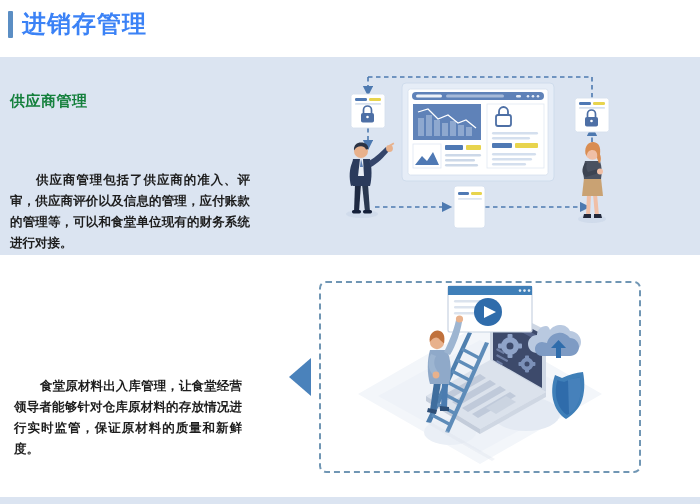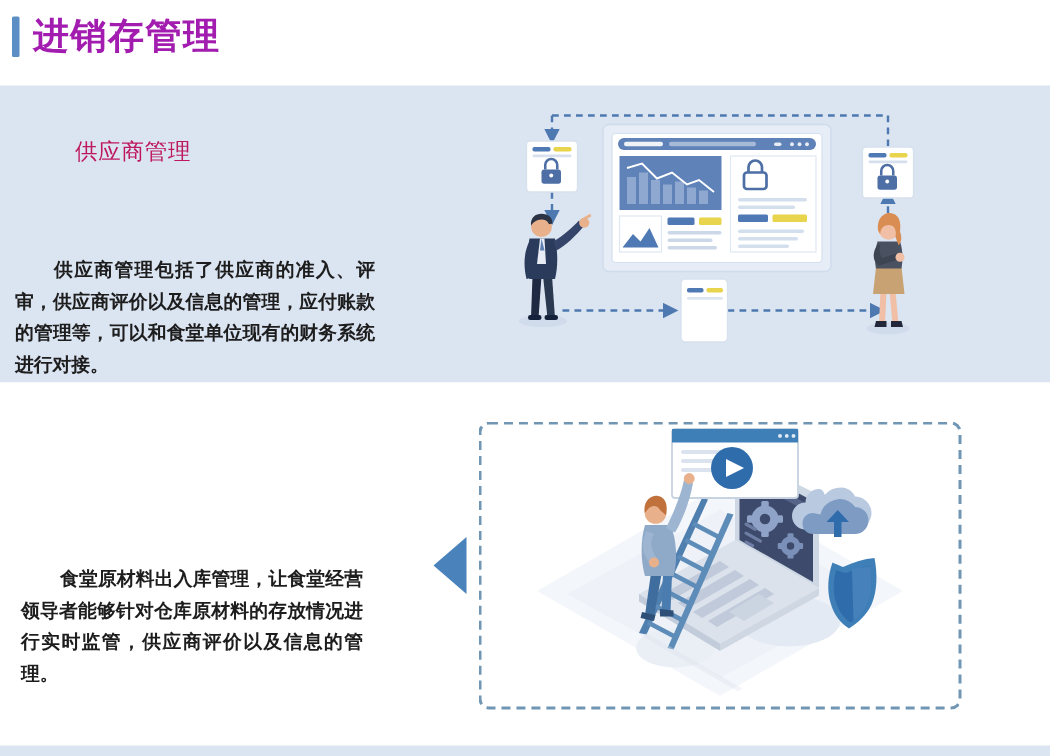--- a/index.html
+++ b/index.html
@@ -7,25 +7,25 @@
     width:700px;height:504px;overflow:hidden;
     background:#ffffff;
     font-family:"DejaVu Sans","Liberation Sans",sans-serif;
     -webkit-font-smoothing:antialiased;
   }
   #page{position:relative;width:700px;height:504px;overflow:hidden;background:#fff;}
 
   
   .header{position:absolute;left:0;top:0;width:700px;height:57px;background:#ffffff;}
   .header-accent{position:absolute;left:8px;top:11px;width:5px;height:27px;background:#5b8ec4;border-radius:1px;}
-  .header-title{position:absolute;left:22px;top:8px;font-size:24px;line-height:33px;font-weight:bold;color:#a21caf;letter-spacing:1px;}
+  .header-title{position:absolute;left:22px;top:8px;font-size:24px;line-height:33px;font-weight:bold;color:#3b82f6;letter-spacing:1px;}
 
   
   .section-supplier{position:absolute;left:0;top:57px;width:700px;height:198px;background:#dbe4f1;}
-  .sec-heading{position:absolute;font-size:15px;font-weight:normal;color:#be185d;letter-spacing:.5px;margin-left:40px;}
+  .sec-heading{position:absolute;font-size:15px;font-weight:bold;color:#15803d;letter-spacing:.5px;}
   .sec-body{position:absolute;font-size:12.5px;line-height:21px;color:#1d1d1d;font-weight:bold;text-align:justify;margin-top:41px;}
   #supplier-heading{left:10px;top:92px;}
   #supplier-body{left:10px;top:128px;width:240px;text-indent:26px;}
 
   
   .section-inout{position:absolute;left:0;top:255px;width:700px;height:242px;background:#ffffff;}
   #inout-heading{left:14px;top:299px;}
   #inout-body{left:14px;top:334px;width:228px;text-indent:26px;}
 
   
@@ -202,21 +202,21 @@
         <path d="M265,97 C261,103 262,109 266,111 L279,107 L278,103 L268,106 C266,103 266,100 267,97 z" fill="#3d4452"></path>
         <circle cx="280" cy="105.5" r="3" fill="#f0bfa6"></circle>
 
         <circle cx="272.5" cy="87" r="6.8" fill="#f0bfa6"></circle>
         <path d="M265.5,88 C264,79 270,75.5 273.5,76 C279,76.8 281,81 280,88.5 C281.5,92 281,96 279,97.5 L277,92 C278,87 276,84 272.5,84 C269.5,84 267,86 266.8,90 z" fill="#d98d52"></path>
       </g>
     </svg>
   </div>
 
   <div class="section-inout"></div>
-  <div class="sec-body" id="inout-body">食堂原材料出入库管理，让食堂经营领导者能够针对仓库原材料的存放情况进行实时监管，供应商评价以及信息的管理。</div>
+  <div class="sec-body" id="inout-body">食堂原材料出入库管理，让食堂经营领导者能够针对仓库原材料的存放情况进行实时监管，保证原材料的质量和新鲜度。</div>
 
   <div class="dashed-frame"></div>
   <div class="frame-arrow"></div>
 
   <div class="illus2">
     <svg width="300" height="190" viewBox="0 0 300 190" xmlns="http://www.w3.org/2000/svg">
 
       <g>
         <path d="M150,42 L272,112 L150,182 L28,112 z" fill="#f3f6fa"></path>
         <path d="M150,58 L252,114 L150,170 L48,114 z" fill="#eef2f8"></path>

